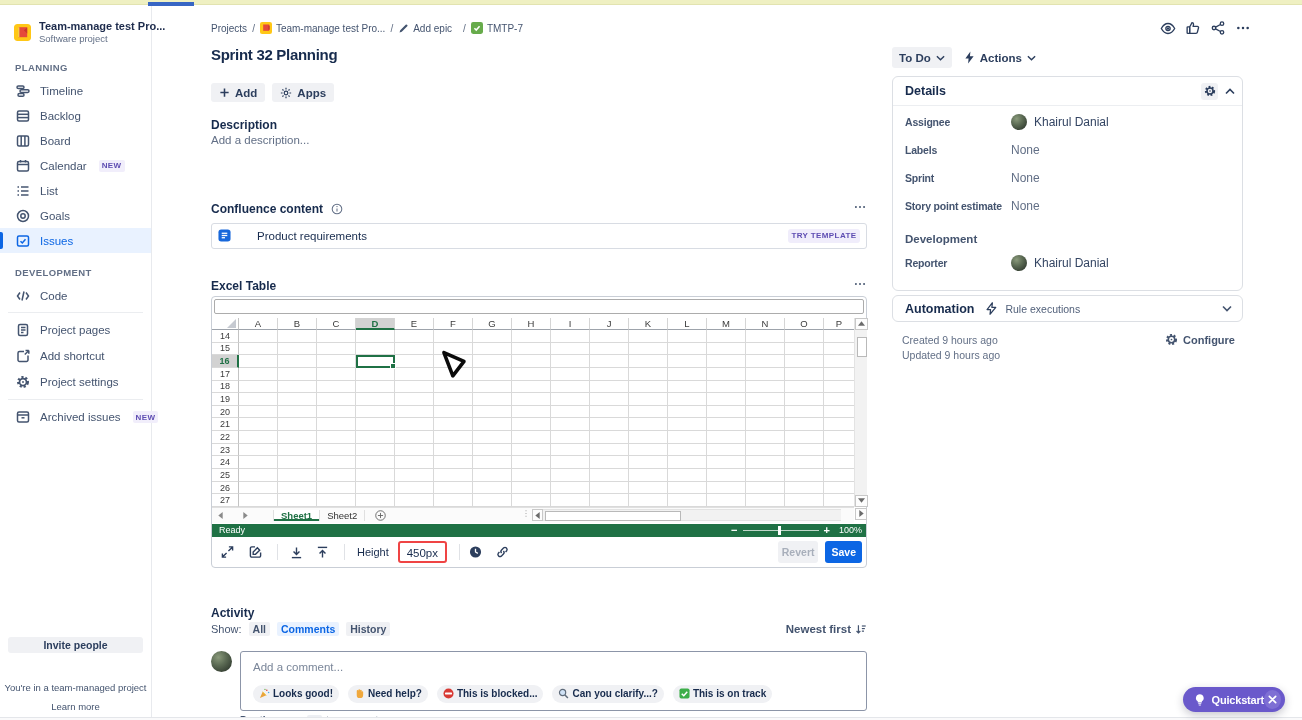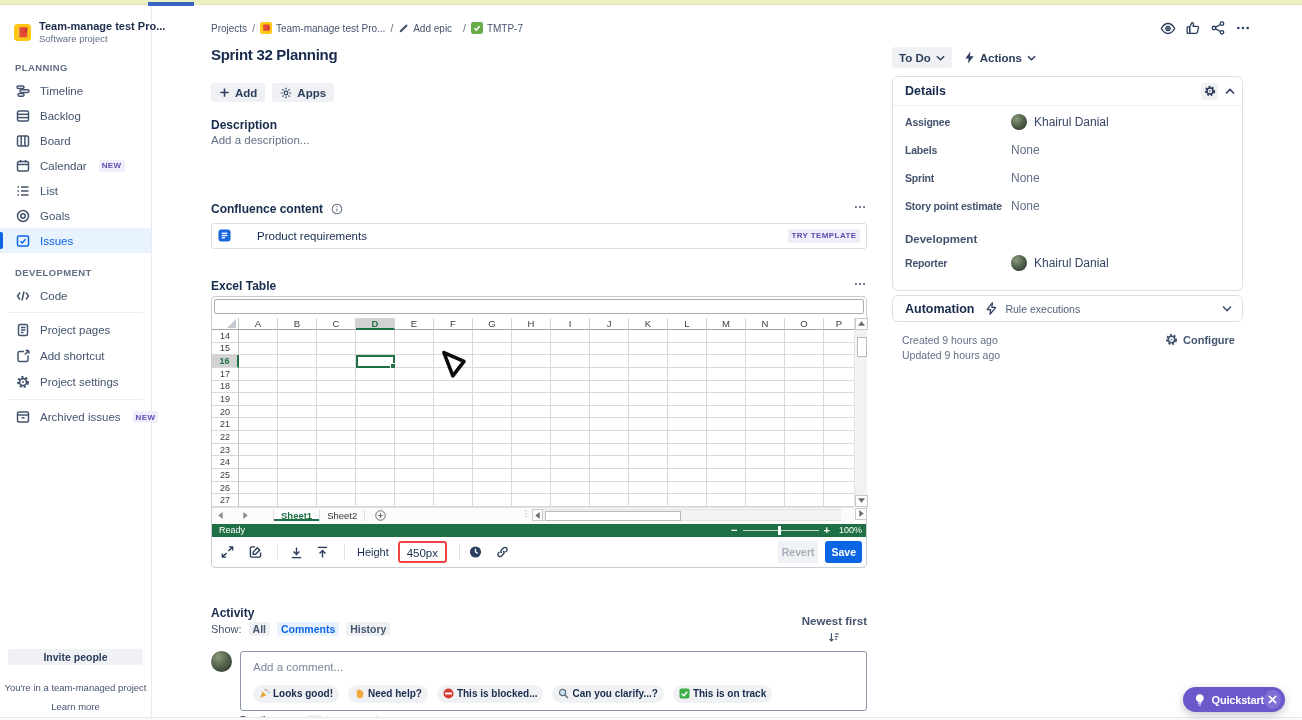--- a/index.html
+++ b/index.html
@@ -22,21 +22,21 @@
   .nav-item .nico { width:15px; height:15px; flex:0 0 auto; display:flex; align-items:center; justify-content:center; }
   .nav-item svg { display:block; }
   .nav-item.tall { height:26px; }
   .nav-item.selected { background:#E9F2FF; color:#0C66E4; }
   .nav-item.selected svg * { stroke:#0C66E4; }
   .nav-item.selected::before { content:""; position:absolute; left:0; top:4px; width:3px; height:17px; border-radius:0 2px 2px 0; background:#0C66E4; }
   .badge-new { font-size:8px; font-weight:bold; letter-spacing:.4px; color:#5E4DB2; background:#F1EEFB; border-radius:2px; padding:1.5px 3px; margin-left:2px; }
   .nav-divider { height:1px; background:#EBEDF0; margin:4px 8px; }
   #sidebar-footer { position:absolute; left:0; bottom:8px; width:100%; text-align:center; }
   .invite-btn { display:block; margin:0 8px; height:16px; line-height:16px; background:#F0F1F4; border-radius:3px; font-size:10.5px; font-weight:bold; color:#2C3E5D; text-align:center; cursor:pointer; }
-  .tm-note { margin-top:17px; font-size:9.5px; color:#44546F; }
+  .tm-note { margin-top:29px; font-size:9.5px; color:#44546F; }
   .learn-more { margin-top:8px; font-size:9.5px; color:#44546F; cursor:pointer; }
 
   
   #breadcrumb { position:absolute; left:211px; top:22px; display:flex; align-items:center; gap:5px; font-size:10px; color:#44546F; }
   #breadcrumb .sep { color:#626F86; }
   #breadcrumb .crumb { display:flex; align-items:center; gap:4px; cursor:pointer; }
   #page-icons { position:absolute; left:1160px; top:20px; display:flex; align-items:center; gap:9px; }
   #page-icons .icon-btn { width:16px; height:16px; display:flex; align-items:center; justify-content:center; cursor:pointer; }
 
   #left-col { position:absolute; left:211px; top:42px; width:656px; }
@@ -102,21 +102,21 @@
   .btn-revert { height:22px; padding:0 4px; background:#F0F1F4; color:#A8AFBB; font-size:10.5px; font-weight:bold; border-radius:3px; line-height:22px; cursor:default; }
   .btn-save { height:22px; padding:0 6px; background:#0C66E4; color:#fff; font-size:10.5px; font-weight:bold; border-radius:3px; line-height:22px; cursor:pointer; }
 
   
   #mouse-cursor { position:absolute; left:228px; top:47px; z-index:9; }
 
   
   .show-row { display:flex; align-items:center; gap:7px; margin-top:2px; height:14px; font-size:11px; color:#44546F; }
   .pill { height:14px; line-height:14px; padding:0 4px; border-radius:2px; background:#F0F1F4; font-size:10.5px; font-weight:bold; color:#44546F; cursor:pointer; }
   .pill.active { background:#E9F2FF; color:#0C66E4; }
-  .sort-ctl { margin-left:auto; display:flex; align-items:center; gap:4px; font-size:11.5px; font-weight:bold; color:#44546F; cursor:pointer;flex-direction:column; }
+  .sort-ctl { margin-left:auto; display:flex; align-items:center; gap:4px; font-size:11.5px; font-weight:bold; color:#44546F; cursor:pointer; }
   .comment-row { display:flex; margin-top:15px; gap:8px; }
   .avatar { border-radius:50%; background:radial-gradient(circle at 35% 30%, #8a9a7b 0%, #5c6b54 40%, #3a4537 75%, #2c3229 100%); flex:0 0 auto; }
   .comment-box { width:627px; height:60px; border:1px solid #8C95A8; border-radius:3px; position:relative; }
   .comment-ph { position:absolute; left:12px; top:9px; font-size:11.5px; color:#7A8699; }
   .qr-row { position:absolute; left:12px; top:33px; display:flex; gap:9px; }
   .qr-pill { height:18px; display:flex; align-items:center; gap:3px; background:#F0F1F4; border-radius:9px; padding:0 6px; font-size:10px; font-weight:bold; color:#172B4D; cursor:pointer; }
   .pro-tip { margin-top:4px; margin-left:29px; font-size:10px; color:#626F86; display:flex; align-items:center; gap:4px; }
   .pro-tip b { color:#44546F; }
   .kbd { background:#EDEFF3; border-radius:2px; padding:0.5px 3.5px; font-size:9px; font-weight:bold; color:#44546F; }
 

